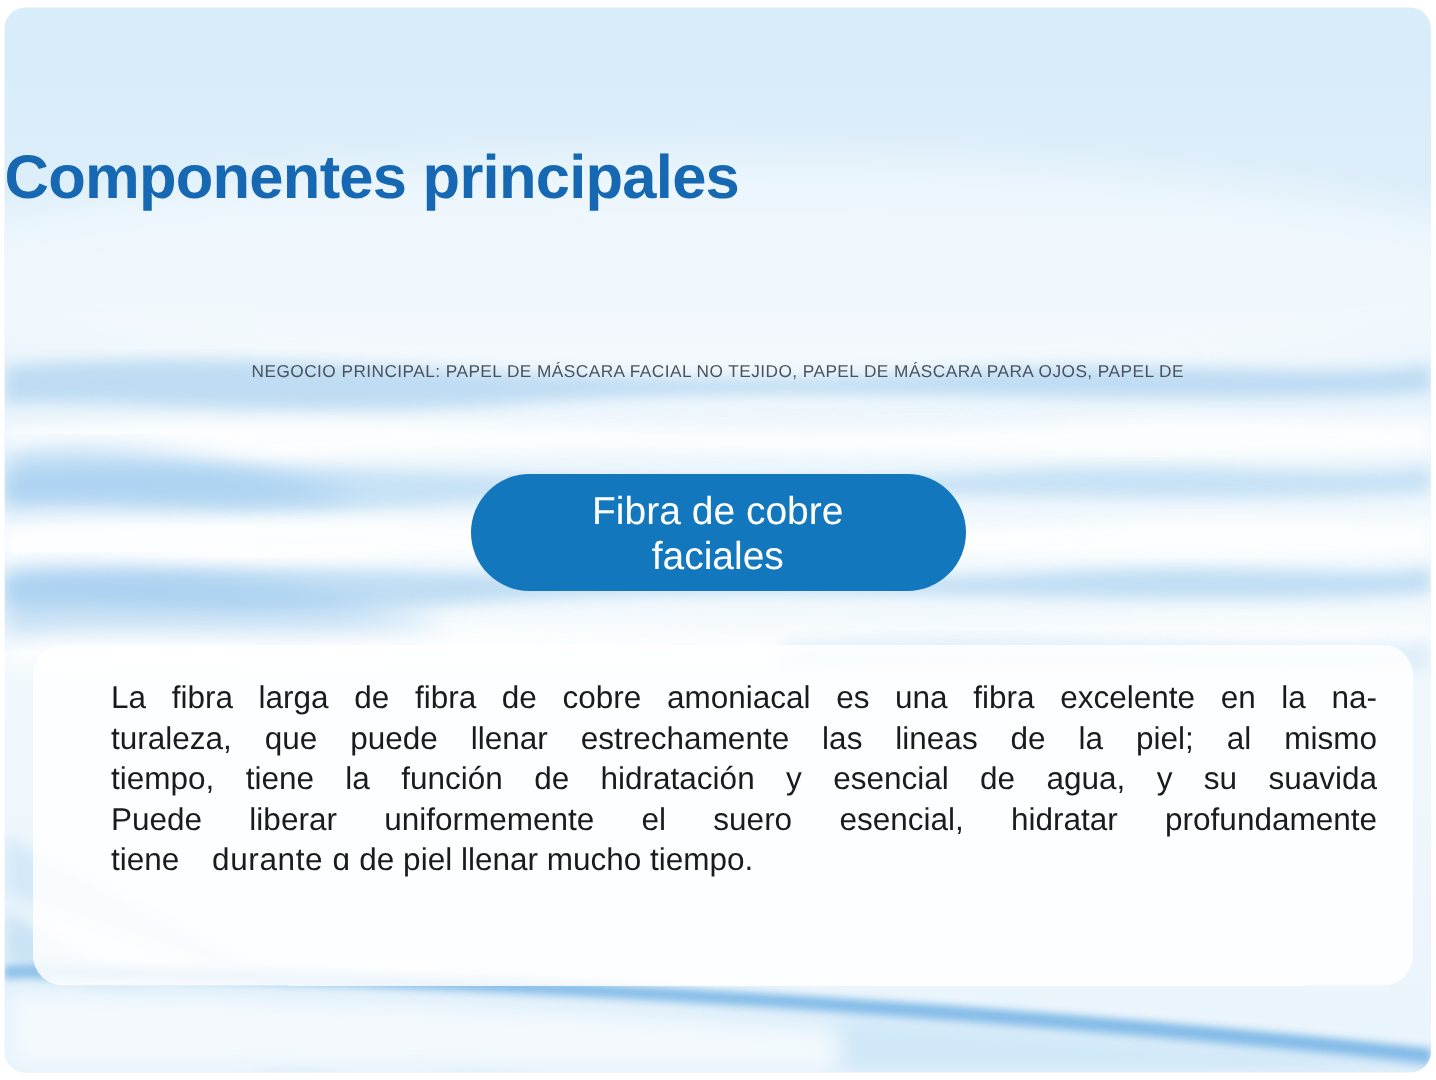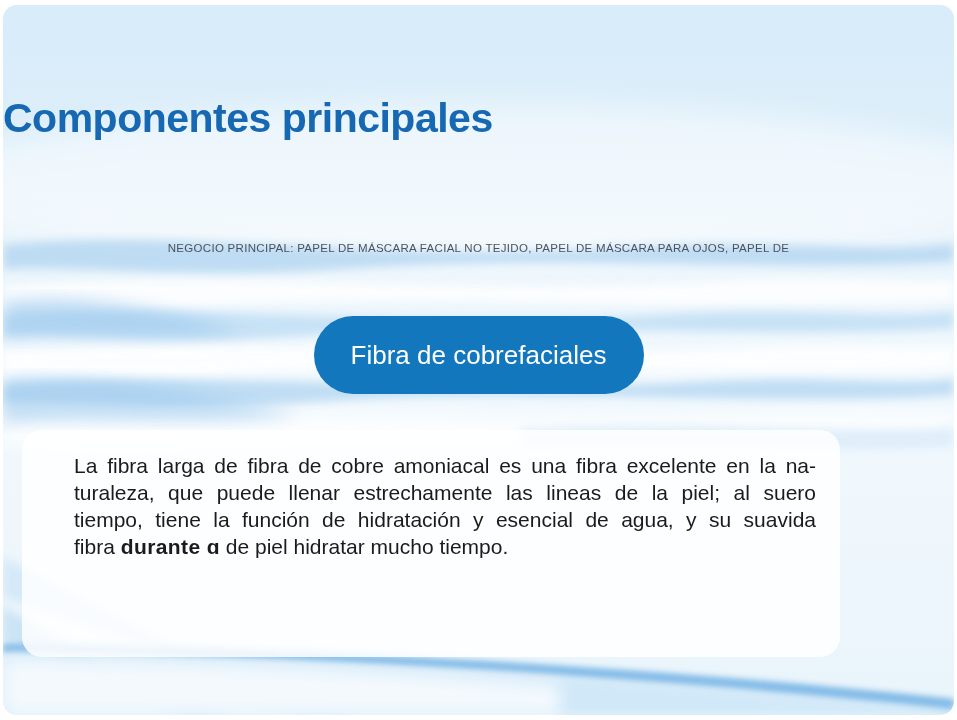--- a/index.html
+++ b/index.html
@@ -25,41 +25,41 @@
     text-align:center;
     font-size:11.5px;line-height:24px;letter-spacing:0.3px;
     color:#4a535e;
     white-space:nowrap;
     margin-top:25px;
   }
   .badge{
     position:absolute;top:311px;left:50%;transform:translateX(-50%);
     width:330px;height:78px;border-radius:40px;
     background:#1377be;
-    display:flex;flex-direction:row;align-items:center;justify-content:center;
+    display:flex;flex-direction:column;align-items:center;justify-content:center;
     color:#ffffff;font-size:26px;line-height:30px;
   }
   .card{
-    position:absolute;top:425px;left:19px;width:818px;height:227px;
+    position:absolute;top:425px;left:19px;width:920px;height:227px;
     background:rgba(255,255,255,0.84);
     border-radius:20px;
     box-sizing:border-box;
     padding:22px 24px 0 52px;
     -webkit-backdrop-filter:blur(2px);backdrop-filter:blur(2px);
   }
   .pline{
     font-size:21px;line-height:27px;color:#1a1b1d;
     text-align:justify;text-align-last:justify;
     white-space:nowrap;overflow:visible;
   }
   .plast{
     font-size:21px;line-height:27px;color:#1a1b1d;
     text-align:left;text-align-last:left;white-space:nowrap;
   }
-  .plast .em{font-weight:700;letter-spacing:0.4px;}
+  .plast .em{font-weight:400;letter-spacing:0.4px;margin-left:16px;}
 </style>
 </head>
 <body>
 
 <div class="canvas">
 
   <svg class="waves" viewBox="0 0 957 720" preserveAspectRatio="none" aria-hidden="true">
     <defs>
       <filter id="b3" x="-20%" y="-20%" width="140%" height="140%">
           <feGaussianBlur stdDeviation="3"></feGaussianBlur>
@@ -104,18 +104,19 @@
     <div>NEGOCIO PRINCIPAL: PAPEL DE MÁSCARA FACIAL NO TEJIDO, PAPEL DE MÁSCARA PARA OJOS, PAPEL DE</div>
   </div>
 
   <div class="badge">
     <span>Fibra de cobre</span>
     <span>faciales</span>
   </div>
 
   <div class="card">
     <div class="pline">La fibra larga de fibra de cobre amoniacal es una fibra excelente en la na-</div>
-    <div class="pline">turaleza, que puede llenar estrechamente las lineas de la piel; al suero</div>
+    <div class="pline">turaleza, que puede llenar estrechamente las lineas de la piel; al mismo</div>
     <div class="pline">tiempo, tiene la función de hidratación y esencial de agua, y su suavida</div>
-    <div class="plast"><span>fibra </span><span class="em">durante ɑ</span><span> de piel hidratar mucho tiempo.</span></div>
+    <div class="pline">Puede liberar uniformemente el suero esencial, hidratar profundamente</div>
+    <div class="plast"><span>tiene </span><span class="em">durante ɑ</span><span> de piel llenar mucho tiempo.</span></div>
   </div>
 
 </div>
 
 </body></html>

